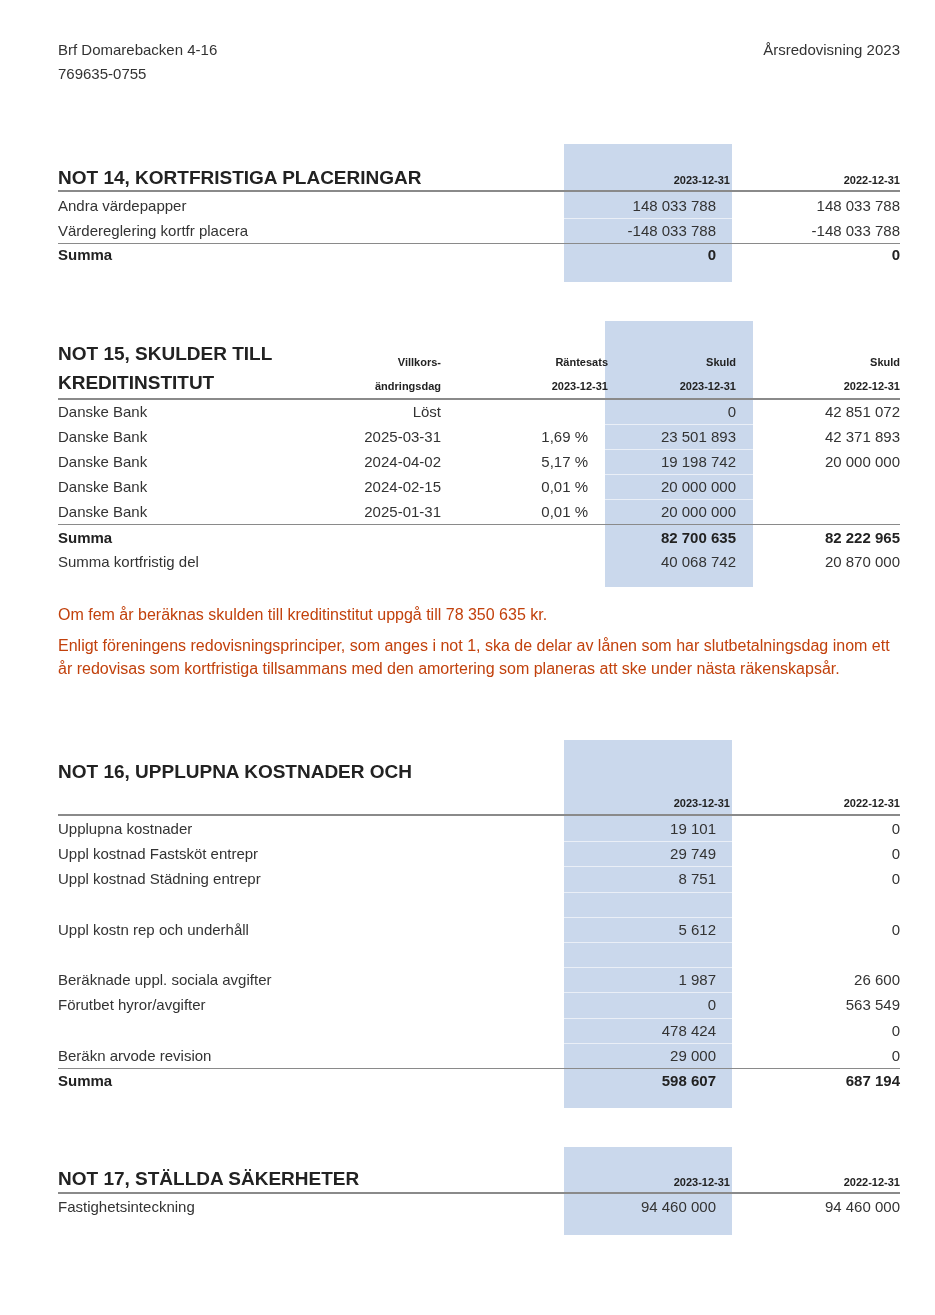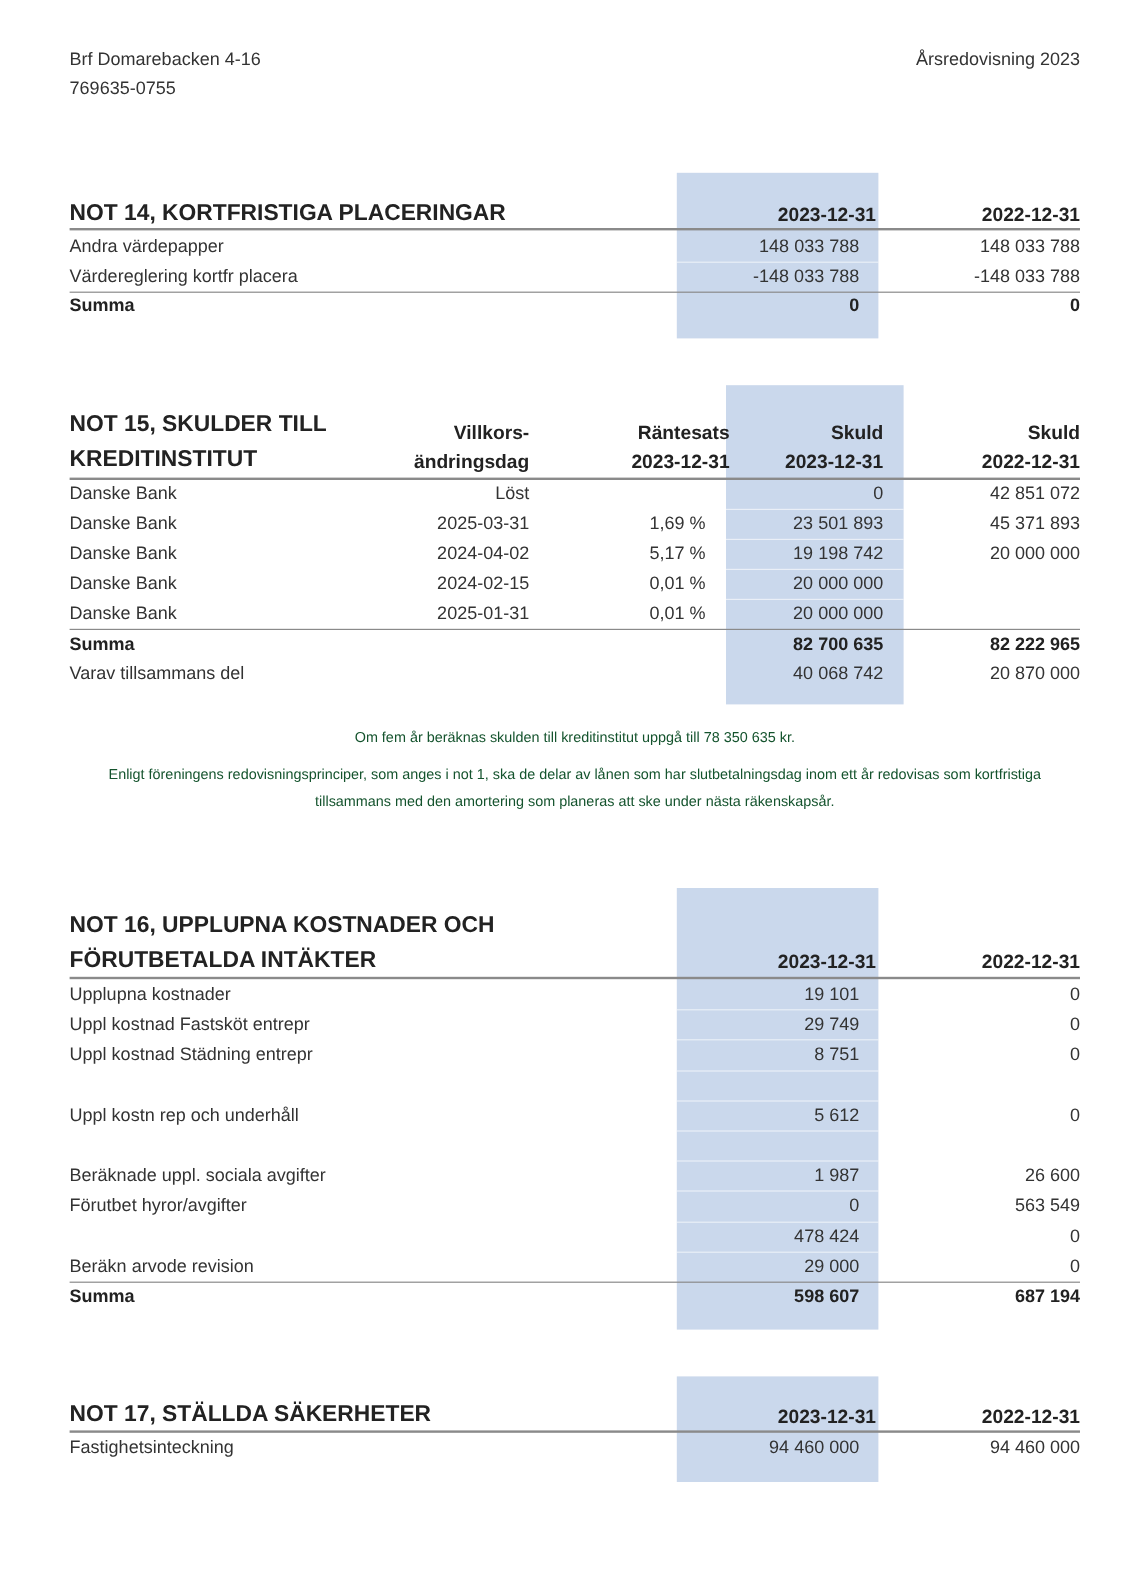--- a/index.html
+++ b/index.html
@@ -13,24 +13,24 @@
   .hdr-right { right: 35px; top: 38px; line-height: 24px; text-align: right; }
 
   .note { position: absolute; left: 58px; width: 842px; }
   .band { position: absolute; background: #cad8ec; }
   .row { position: absolute; left: 0; right: 0; height: 25px; font-size: 15px; line-height: 25px; }
   .row .c { position: absolute; top: 0; white-space: nowrap; }
   .c.lbl { left: 0; text-align: left; }
   .c.r { text-align: right; }
   .bold { font-weight: bold; color: #222; }
   .title { position: absolute; left: 0; font-size: 19px; font-weight: bold; color: #222; white-space: nowrap; line-height: 29px; }
-  .colhead { position: absolute; font-size: 16px; font-weight: bold; color: #222; text-align: right; white-space: nowrap; line-height: 24px; }
+  .colhead { position: absolute; font-size: 11px; font-weight: bold; color: #222; text-align: right; white-space: nowrap; line-height: 24px; }
   .rule { position: absolute; left: 0; right: 0; height: 2px; background: #8a8a8a; }
   .sep { position: absolute; height: 1px; background: #ffffff; opacity: 0.6; }
-  .para { position: absolute; left: 58px; width: 842px; font-size: 12px; line-height: 23px; color: #14532d; text-align: center; }
+  .para { position: absolute; left: 58px; width: 842px; font-size: 16px; line-height: 23px; color: #c2410c; }
 </style>
 </head>
 <body>
 
 <div class="hdr hdr-left">
   <div>Brf Domarebacken 4-16</div>
   <div>769635-0755</div>
 </div>
 <div class="hdr hdr-right">Årsredovisning 2023</div>
 
@@ -87,21 +87,21 @@
     <span class="c r" style="right:312px;"></span>
     <span class="c r" style="right:164px;">0</span>
     <span class="c r" style="right:0;">42 851 072</span>
   </div>
   <div class="sep" style="left:547px; width:148px; top:103px;"></div>
   <div class="row" style="top:103px;">
     <span class="c lbl">Danske Bank</span>
     <span class="c r" style="right:459px;">2025-03-31</span>
     <span class="c r" style="right:312px;margin-left:40px;">1,69 %</span>
     <span class="c r" style="right:164px;">23 501 893</span>
-    <span class="c r" style="right:0;">45 371 893</span>
+    <span class="c r" style="right:0;">42 371 893</span>
   </div>
   <div class="sep" style="left:547px; width:148px; top:128px;"></div>
   <div class="row" style="top:128px;">
     <span class="c lbl">Danske Bank</span>
     <span class="c r" style="right:459px;">2024-04-02</span>
     <span class="c r" style="right:312px;">5,17 %</span>
     <span class="c r" style="right:164px;">19 198 742</span>
     <span class="c r" style="right:0;">20 000 000</span>
   </div>
   <div class="sep" style="left:547px; width:148px; top:153px;"></div>
@@ -120,33 +120,32 @@
     <span class="c r" style="right:164px;">20 000 000</span>
     <span class="c r" style="right:0;"></span>
   </div>
   <div class="rule" style="top:203px; height:1px;"></div>
   <div class="row bold" style="top:204px;">
     <span class="c lbl">Summa</span>
     <span class="c r" style="right:164px;">82 700 635</span>
     <span class="c r" style="right:0;">82 222 965</span>
   </div>
   <div class="row" style="top:228px;">
-    <span class="c lbl">Varav tillsammans del</span>
+    <span class="c lbl">Summa kortfristig del</span>
     <span class="c r" style="right:164px;">40 068 742</span>
     <span class="c r" style="right:0;">20 870 000</span>
   </div>
 </div>
 
 <div class="para" style="top:603px;">Om fem år beräknas skulden till kreditinstitut uppgå till 78 350 635 kr.</div>
 <div class="para" style="top:634px;">Enligt föreningens redovisningsprinciper, som anges i not 1, ska de delar av lånen som har slutbetalningsdag inom ett år redovisas som kortfristiga tillsammans med den amortering som planeras att ske under nästa räkenskapsår.</div>
 
 <div class="note" style="top:740px; height:370px;">
   <div class="band" style="left:506px; width:168px; top:0; height:368px;"></div>
   <div class="title" style="top:17px;">NOT 16, UPPLUPNA KOSTNADER OCH</div>
-  <div class="title" style="top:46px;">FÖRUTBETALDA INTÄKTER</div>
   <div class="colhead" style="right:170px; top:51px;">2023-12-31</div>
   <div class="colhead" style="right:0; top:51px;">2022-12-31</div>
   <div class="rule" style="top:74px;"></div>
   <div class="row" style="top: 76px;">
       <span class="c lbl">Upplupna kostnader</span>
       <span class="c r" style="right:184px;">19 101</span>
       <span class="c r" style="right:0;">0</span>
     </div>
     <div class="sep" style="left: 506px; width: 168px; top: 101.2px;"></div>
     <div class="row" style="top: 101.2px;">

